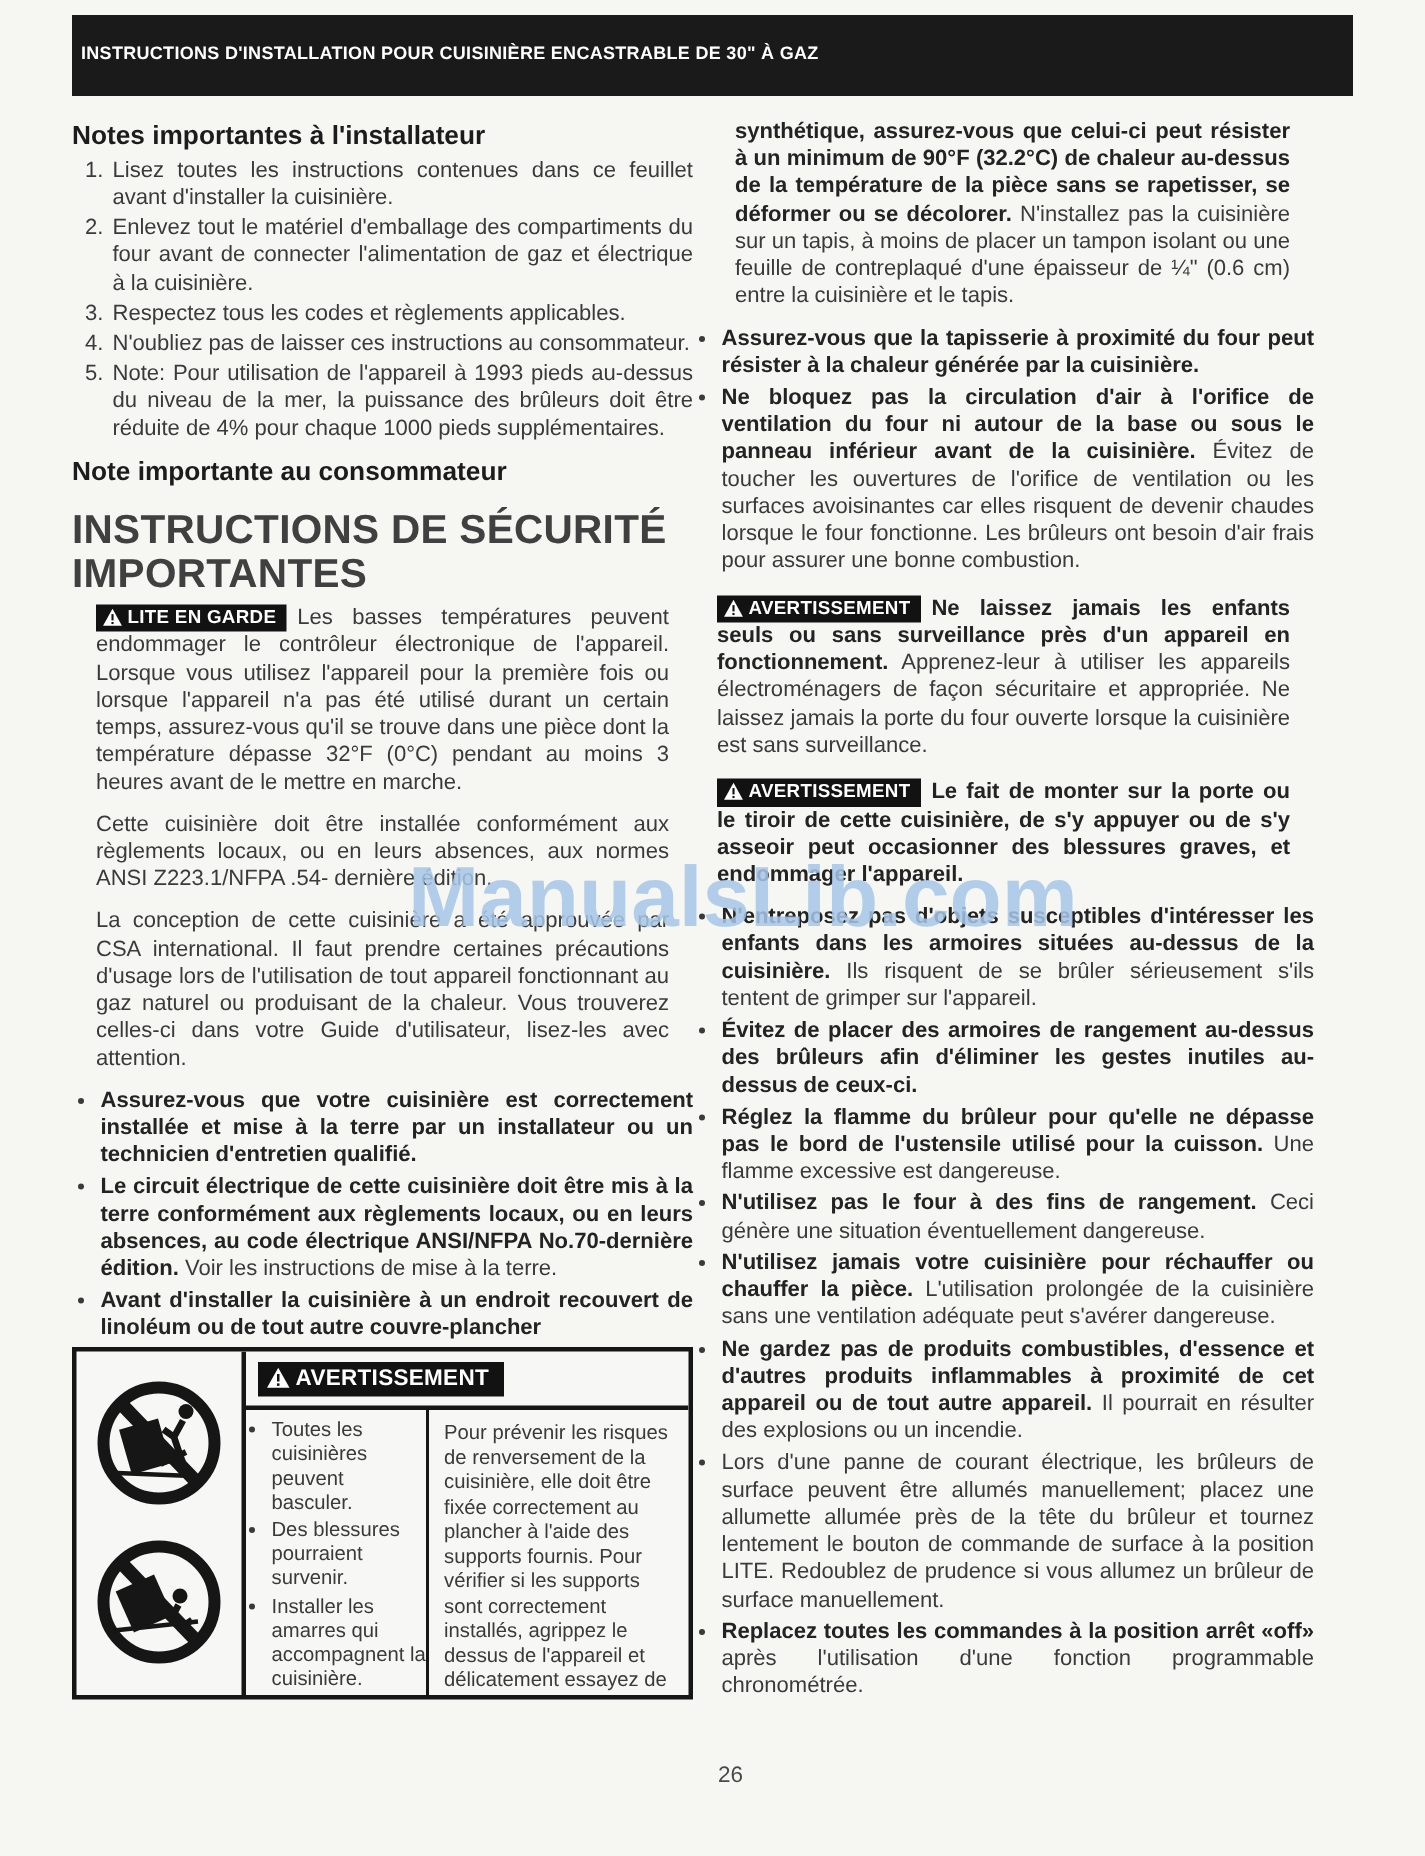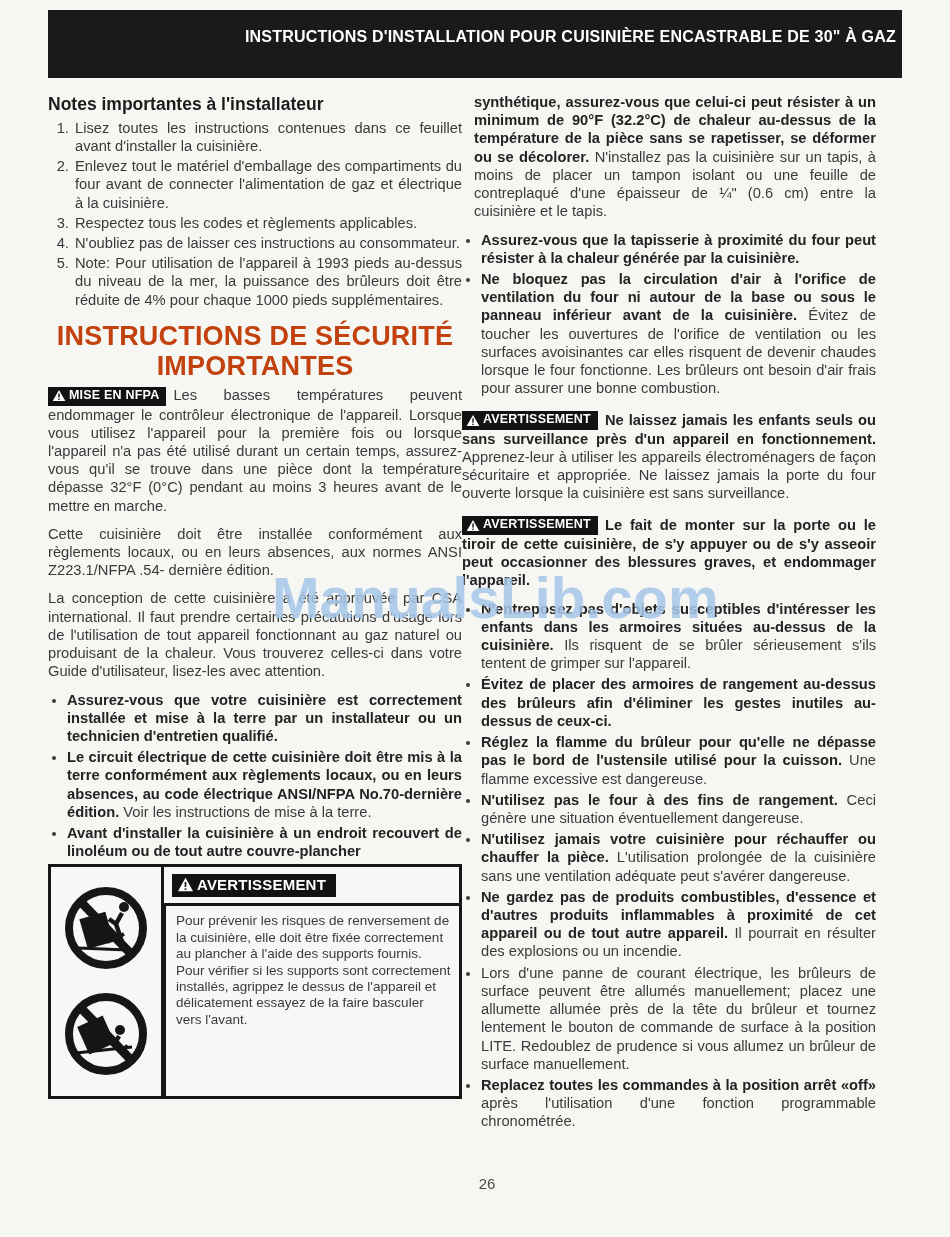--- a/index.html
+++ b/index.html
@@ -3,28 +3,28 @@
 <meta charset="utf-8">
 <style>
   html,body { margin:0; padding:0; }
   body {
     width:950px; height:1237px; position:relative; overflow:hidden;
     background:#f6f6f3; color:#333;
     font-family:"Liberation Sans", sans-serif;
   }
   .page { position:absolute; inset:0; padding:10px 48px 0 48px; box-sizing:border-box; }
   .titlebar {
-    background:#1a1a1a; color:#ffffff; font-weight:bold; font-size:16px;
-    text-align:right; padding:18px 6px 32px; letter-spacing:0.2px;
+    background:#1a1a1a; color:#ffffff; font-weight:bold; font-size:12px;
+    text-align:left; padding:18px 6px 22px; letter-spacing:0.2px;
   }
   .columns { display:flex; margin-top:15px; }
   .col { width:414px; font-size:14.7px; line-height:1.24; text-align:justify; color:#3a3a3a; }
   h2 { font-size:17.5px; margin:1px 0 3px; color:#1c1c1c; text-align:left; }
-  h1 { font-size:27px; line-height:1.1; margin:13px 0 5px; color:#c2410c; text-align:center; letter-spacing:0.2px; }
-  p { margin:0 0 10px; }
+  h1 { font-size:27px; line-height:1.1; margin:13px 0 5px; color:#404040; text-align:left; letter-spacing:0.2px; }
+  p { margin:0 16px 10px; }
   .b { font-weight:bold; color:#232323; }
   ol.notes { margin:0 0 9px; padding-left:25px; }
   ol.notes li { margin-bottom:2px; padding-left:2px; }
   ul.bullets { margin:0 0 2px; padding-left:19px; list-style:disc outside; }
   ul.bullets li { margin-bottom:3px; }
   .cont { padding-left:12px; }
   .badge {
     display:inline-flex; align-items:center; gap:3px; background:#121212; color:#ffffff;
     font-weight:bold; font-size:12.5px; padding:1px 7px 2px 4px; margin-right:7px;
     vertical-align:-2px; white-space:nowrap; letter-spacing:0.2px;
@@ -60,31 +60,32 @@
     <div class="col">
       <h2>Notes importantes à l'installateur</h2>
       <ol class="notes">
         <li>Lisez toutes les instructions contenues dans ce feuillet avant d'installer la cuisinière.</li>
         <li>Enlevez tout le matériel d'emballage des compartiments du four avant de connecter l'alimentation de gaz et électrique à la cuisinière.</li>
         <li>Respectez tous les codes et règlements applicables.</li>
         <li>N'oubliez pas de laisser ces instructions au consommateur.</li>
         <li>Note: Pour utilisation de l'appareil à 1993 pieds au-dessus du niveau de la mer, la puissance des brûleurs doit être réduite de 4% pour chaque 1000 pieds supplémentaires.</li>
       </ol>
 
+      <h2>Note importante au consommateur</h2>
 
       <h1>INSTRUCTIONS DE SÉCURITÉ IMPORTANTES</h1>
 
       <p>
         <span class="badge">
             <svg width="14" height="13" viewBox="0 0 20 18">
               <path d="M10 1 L19 17 H1 Z" fill="#ffffff"></path>
               <rect x="9" y="6" width="2" height="6" fill="#121212"></rect>
               <rect x="9" y="13.5" width="2" height="2" fill="#121212"></rect>
             </svg>
-            <span>MISE EN NFPA</span>
+            <span>LITE EN GARDE</span>
           </span><span>Les basses températures peuvent endommager le contrôleur électronique de l'appareil. Lorsque vous utilisez l'appareil pour la première fois ou lorsque l'appareil n'a pas été utilisé durant un certain temps, assurez-vous qu'il se trouve dans une pièce dont la température dépasse 32°F (0°C) pendant au moins 3 heures avant de le mettre en marche.</span>
       </p>
 
       <p>Cette cuisinière doit être installée conformément aux règlements locaux, ou en leurs absences, aux normes ANSI Z223.1/NFPA .54- dernière édition.</p>
       <p>La conception de cette cuisinière a été approuvée par CSA international. Il faut prendre certaines précautions d'usage lors de l'utilisation de tout appareil fonctionnant au gaz naturel ou produisant de la chaleur. Vous trouverez celles-ci dans votre Guide d'utilisateur, lisez-les avec attention.</p>
 
       <ul class="bullets">
         <li><span class="b">Assurez-vous que votre cuisinière est correctement installée et mise à la terre par un installateur ou un technicien d'entretien qualifié.</span><span></span></li>
         <li><span class="b">Le circuit électrique de cette cuisinière doit être mis à la terre conformément aux règlements locaux, ou en leurs absences, au code électrique ANSI/NFPA No.70-dernière édition.</span><span> Voir les instructions de mise à la terre.</span></li>
         <li><span class="b">Avant d'installer la cuisinière à un endroit recouvert de linoléum ou de tout autre couvre-plancher</span><span></span></li>
@@ -115,20 +116,25 @@
             <span class="badge">
                 <svg width="17" height="15" viewBox="0 0 20 18">
                   <path d="M10 1 L19 17 H1 Z" fill="#ffffff"></path>
                   <rect x="9" y="6" width="2" height="6" fill="#121212"></rect>
                   <rect x="9" y="13.5" width="2" height="2" fill="#121212"></rect>
                 </svg>
                 <span>AVERTISSEMENT</span>
               </span>
           </div>
           <div class="tip-cols">
+            <ul class="tip-bullets">
+              <li>Toutes les cuisinières peuvent basculer.</li>
+              <li>Des blessures pourraient survenir.</li>
+              <li>Installer les amarres qui accompagnent la cuisinière.</li>
+            </ul>
             <div class="tip-text">Pour prévenir les risques de renversement de la cuisinière, elle doit être fixée correctement au plancher à l'aide des supports fournis. Pour vérifier si les supports sont correctement installés, agrippez le dessus de l'appareil et délicatement essayez de la faire basculer vers l'avant.</div>
           </div>
         </div>
       </div>
     </div>
 
     <div class="col">
       <p class="cont"><span class="b">synthétique, assurez-vous que celui-ci peut résister à un minimum de 90°F (32.2°C) de chaleur au-dessus de la température de la pièce sans se rapetisser, se déformer ou se décolorer.</span><span> N'installez pas la cuisinière sur un tapis, à moins de placer un tampon isolant ou une feuille de contreplaqué d'une épaisseur de ¼" (0.6 cm) entre la cuisinière et le tapis.</span></p>
 
       <ul class="bullets">

